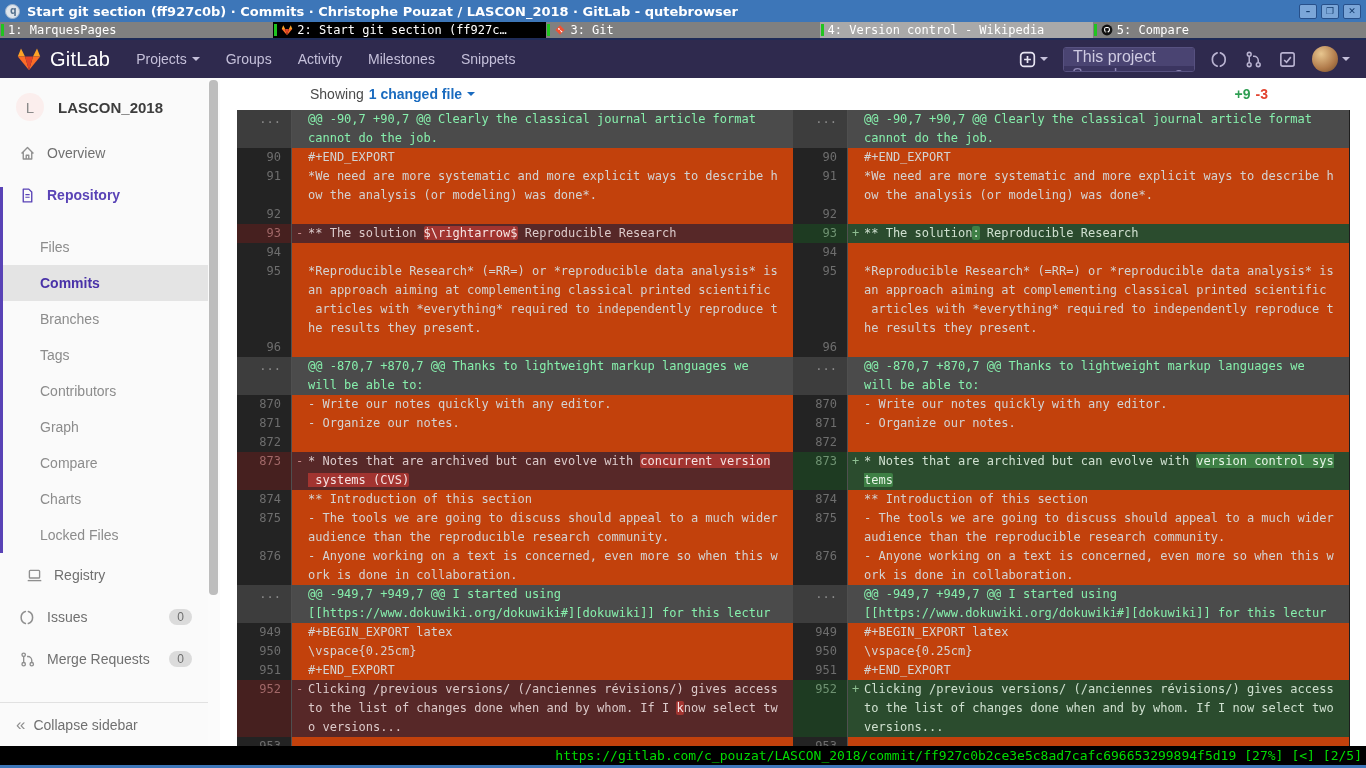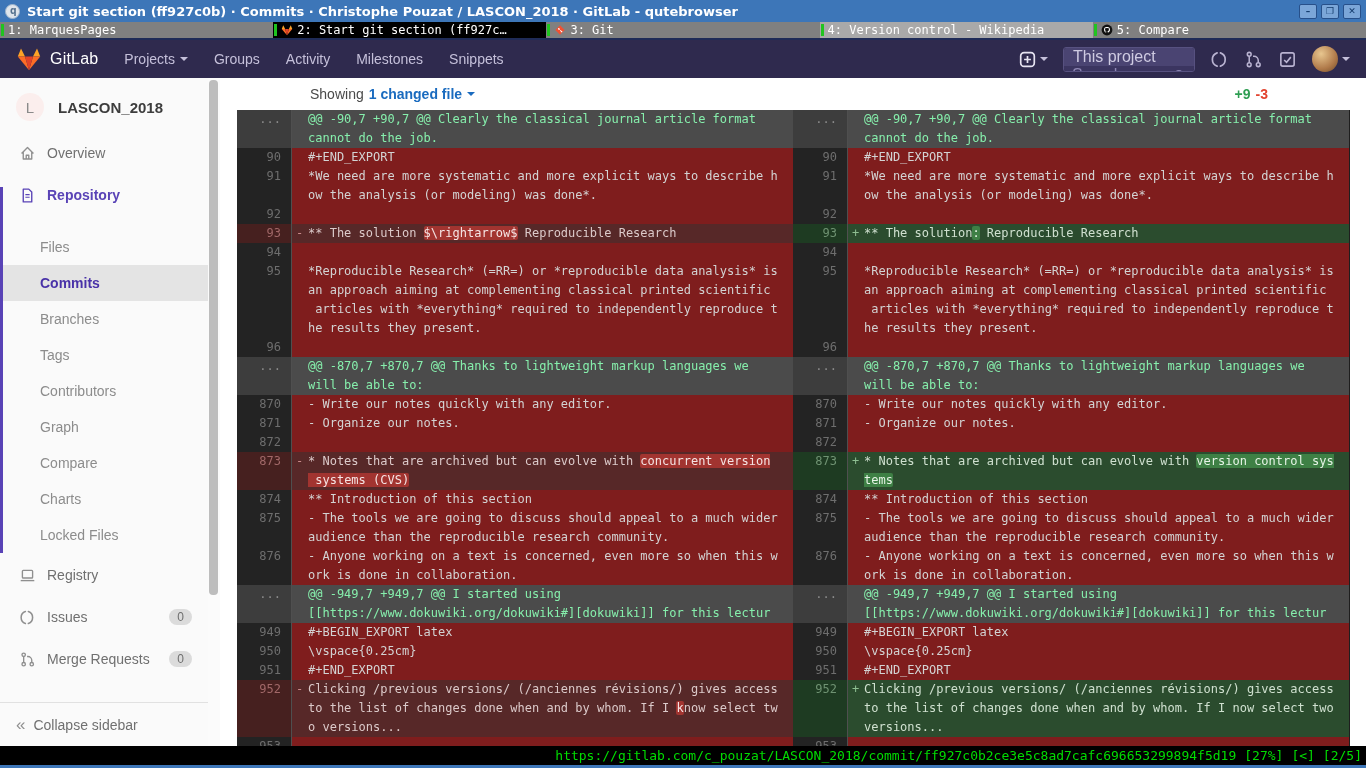--- a/index.html
+++ b/index.html
@@ -26,21 +26,21 @@
   .tab.selected { background:#000; }
   .tab-ind { width:3px; height:12px; background:#1fc41f; margin:0 4px 0 1px; flex:none; }
   .tab-fav { width:12px; height:12px; margin-right:4px; flex:none; display:inline-block; }
   .tab-fav svg { width:12px; height:12px; display:block; }
   .tabbar-under { height:2px; background:#1f2b57; }
 
   
   .navbar { height:38px; background:#2f2a4e; display:flex; align-items:center; padding:0 16px; }
   .logo { display:flex; align-items:center; gap:8px; }
   .logo svg { width:26px; height:24px; }
-  .wordmark { color:#fff; font-size:16px; letter-spacing:.2px; }
+  .wordmark { color:#fff; font-size:20px; letter-spacing:.2px; }
   .nav-links { display:flex; align-items:center; margin-left:26px; gap:26px; }
   .nav-link { color:#c5c0da; font-size:14px; display:flex; align-items:center; gap:5px; }
   .caret { width:0; height:0; border-left:4px solid transparent; border-right:4px solid transparent;
            border-top:4px solid #c5c0da; display:inline-block; }
   .nav-right { margin-left:auto; display:flex; align-items:center; gap:15px; }
   .plus-btn { display:flex; align-items:center; gap:4px; color:#e7e4f2; }
   .plus-btn svg { width:17px; height:17px; }
   .searchbox { display:flex; align-items:stretch; height:25px; border:1px solid #575180;
                border-radius:3px; overflow:hidden; font-size:16px;flex-direction:column; }
   .search-scope { background:#4a4472; color:#cfcbe2; display:flex; align-items:center; padding:0 9px; }
@@ -67,21 +67,21 @@
   .snav-item svg { width:17px; height:17px; flex:none; color:#8f8f8f; }
   .section { border-left:3px solid transparent; }
   .section.active { border-left-color:#5943b6; }
   .section.active > .snav-item { color:#5943b6; font-weight:bold; }
   .section.active > .snav-item svg { color:#5943b6; }
   .subnav .sub-item { padding:0 16px 0 37px; height:36px; display:flex; align-items:center;
                       color:#8c8c8c; font-size:14px; }
   .subnav .sub-item.active { background:#e4e4e4; color:#4932a8; font-weight:bold; }
   .badge { margin-left:auto; background:#dbdbdb; color:#6e6e6e; border-radius:9px;
            font-size:12px; padding:1px 8px; }
-  .gap-top { margin-top:14px; }
+  .gap-top { margin-top:14px;margin-left:7px; }
   .collapse-row { position:absolute; left:0; right:0; bottom:0; height:44px;
                   border-top:1px solid #e1e1e1; display:flex; align-items:center;
                   gap:10px; padding:0 16px; color:#707070; font-size:14px; background:#fafafa; }
   .chev-left { font-size:17px; color:#8f8f8f; letter-spacing:-2px; }
 
   .side-scroll { width:12px; flex:none; background:#fbfbfb; position:relative; }
   .side-scroll .thumb { position:absolute; top:2px; left:1px; width:9px; height:515px;
                         background:#bdbdbd; border-radius:4px; }
 
   .main { flex:1; min-width:0; }
@@ -93,21 +93,21 @@
   .stat-del { color:#e2432f; font-weight:bold; margin-left:5px; }
 
   
   .diff-table { margin:0 16px 0 17px; display:flex; height:636px; overflow:hidden; background:#1e1e1e; }
   .pane { width:556px; flex:none; font:12px/19px "DejaVu Sans Mono", monospace; }
   .drow { display:flex; }
   .gut { width:54px; flex:none; text-align:right; padding-right:10px; color:#6e6e6e;
          background:#232323; min-height:19px; }
   .code { flex:1; min-width:0; border-left:1px solid #4f4f4f; padding:0 4px 0 16px;
           position:relative; white-space:pre-wrap; word-break:break-all;
-          color:#d3d3d3; background:#7f1d1d; min-height:19px; }
+          color:#d3d3d3; background:#c2410c; min-height:19px; }
   .marker { position:absolute; left:4px; top:0; }
   .drow.hunk .gut { background:#3d3d3d; color:#8a8a8a; }
   .drow.hunk .code { background:#4b4b4b; color:#86efac; }
   .drow.del .gut { background:#46201f; color:#a16868; }
   .drow.del .code { background:#572828; color:#dccaca; }
   .drow.del .marker { color:#c98a8a; }
   .drow.del .hl { background:#a23430; color:#f5e4e4; border-radius:2px; }
   .drow.add .gut { background:#1e3b22; color:#6f9272; }
   .drow.add .code { background:#2b4c2e; color:#cfe0cf; }
   .drow.add .marker { color:#8fbf92; }

